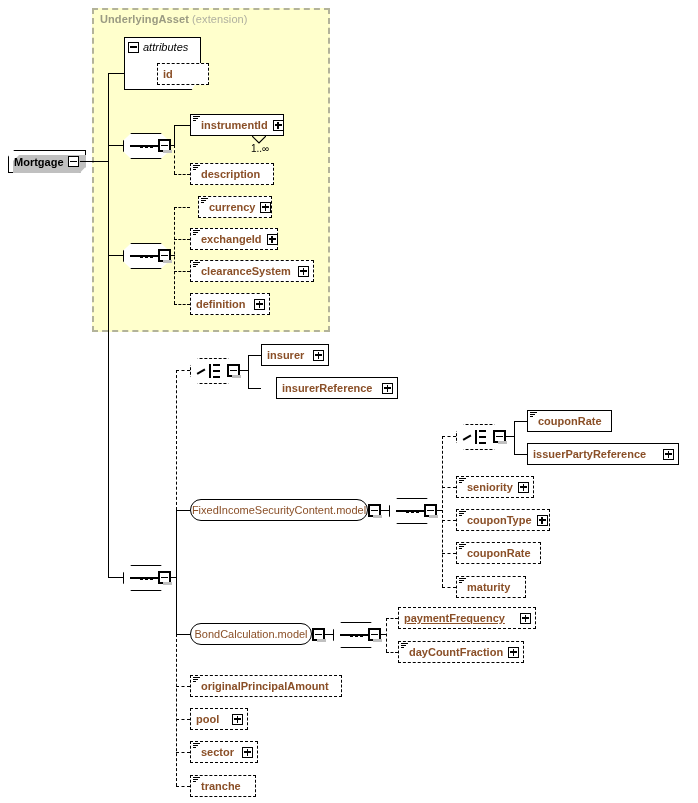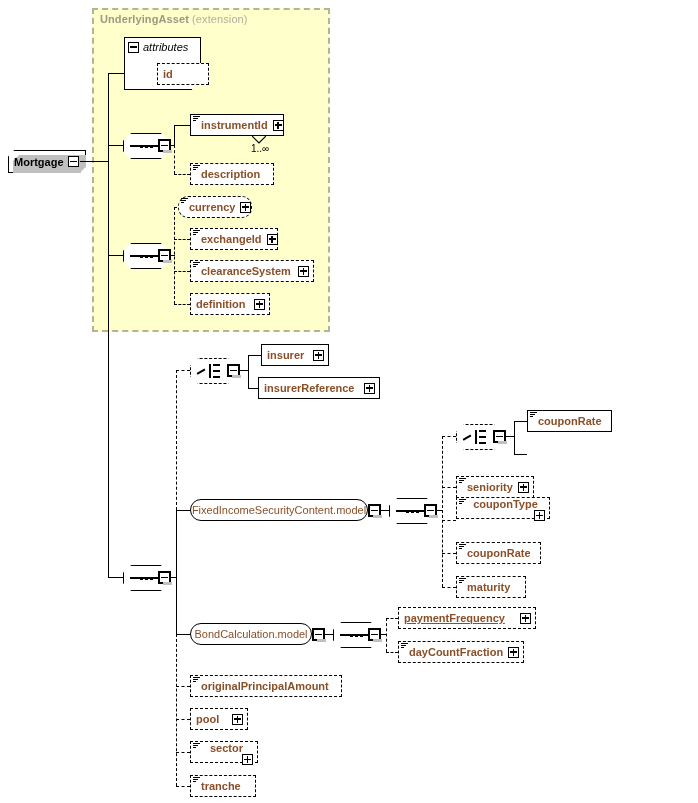--- a/index.html
+++ b/index.html
@@ -190,21 +190,21 @@
       <span class="sh"></span>
     </div>
   <div class="ln h" style="left:171px;top:255px;width:4px;"></div>
 
   <div class="dln v" style="left:174px;top:207px;height:97px;"></div>
   <div class="dln h" style="left:174px;top:207px;width:16px;"></div>
   <div class="dln h" style="left:174px;top:239px;width:16px;"></div>
   <div class="dln h" style="left:174px;top:271px;width:16px;"></div>
   <div class="dln h" style="left:174px;top:304px;width:16px;"></div>
 
-  <div class="node dashed hasicon" style="left:178px;top:196px;width:74px;border-radius:10px;">
+  <div class="node dashed hasicon" style="left:198px;top:196px;width:74px;">
     <span class="shadow"></span>
     <span class="seq-glyph">
         <i></i>
         <i></i>
         <i></i>
       </span>
     <span class="lbl">currency</span>
     <span class="pm plus" style="margin-left:auto;"></span>
   </div>
 
@@ -281,21 +281,21 @@
   <div class="ln h" style="left:240px;top:370px;width:8px;"></div>
   <div class="ln v" style="left:248px;top:355px;height:33px;"></div>
   <div class="ln h" style="left:248px;top:355px;width:13px;"></div>
   <div class="ln h" style="left:248px;top:388px;width:13px;"></div>
 
   <div class="node solid" style="left:261px;top:344px;width:68px;">
     <span class="shadow"></span>
     <span class="lbl">insurer</span>
     <span class="pm plus" style="margin-left:auto;"></span>
   </div>
-  <div class="node solid" style="left:258px;top:377px;width:122px;">
+  <div class="node solid" style="left:276px;top:377px;width:122px;">
     <span class="shadow"></span>
     <span class="lbl">insurerReference</span>
     <span class="pm plus" style="margin-left:auto;"></span>
   </div>
 
   <div class="mg" style="left:190px;top:499px;width:178px;">
     <span class="sh"></span>
     <span>FixedIncomeSecurityContent.model</span>
   </div>
   <div class="ctlbox" style="left:368px;top:504px;">
@@ -346,33 +346,38 @@
 
   <div class="node solid hasicon" style="left:527px;top:410px;width:85px;">
     <span class="shadow"></span>
     <span class="seq-glyph">
         <i></i>
         <i></i>
         <i></i>
       </span>
     <span class="lbl">couponRate</span>
   </div>
+  <div class="node solid" style="left:527px;top:443px;width:152px;">
+    <span class="shadow"></span>
+    <span class="lbl">issuerPartyReference</span>
+    <span class="pm plus" style="margin-left:auto;"></span>
+  </div>
 
   <div class="node dashed hasicon" style="left:456px;top:476px;width:78px;text-align:center;">
     <span class="shadow"></span>
     <span class="seq-glyph">
         <i></i>
         <i></i>
         <i></i>
       </span>
     <span class="lbl">seniority</span>
     <span class="pm plus" style="margin-left:auto;"></span>
   </div>
 
-  <div class="node dashed hasicon" style="left:456px;top:497px;width:94px;flex-direction:column;">
+  <div class="node dashed hasicon" style="left:456px;top:509px;width:94px;">
     <span class="shadow"></span>
     <span class="seq-glyph">
         <i></i>
         <i></i>
         <i></i>
       </span>
     <span class="lbl">couponType</span>
     <span class="pm plus" style="margin-left:auto;"></span>
   </div>
 
@@ -450,21 +455,21 @@
     <span class="lbl">dayCountFraction</span>
     <span class="pm plus" style="margin-left:auto;"></span>
   </div>
 
   <div class="node dashed" style="left:190px;top:708px;width:58px;">
     <span class="shadow"></span>
     <span class="lbl">pool</span>
     <span class="pm plus" style="margin-left:auto;"></span>
   </div>
 
-  <div class="node dashed hasicon" style="left:190px;top:741px;width:68px;flex-direction:column;">
+  <div class="node dashed hasicon" style="left:190px;top:741px;width:68px;">
     <span class="shadow"></span>
     <span class="seq-glyph">
         <i></i>
         <i></i>
         <i></i>
       </span>
     <span class="lbl">sector</span>
     <span class="pm plus" style="margin-left:auto;"></span>
   </div>
 

